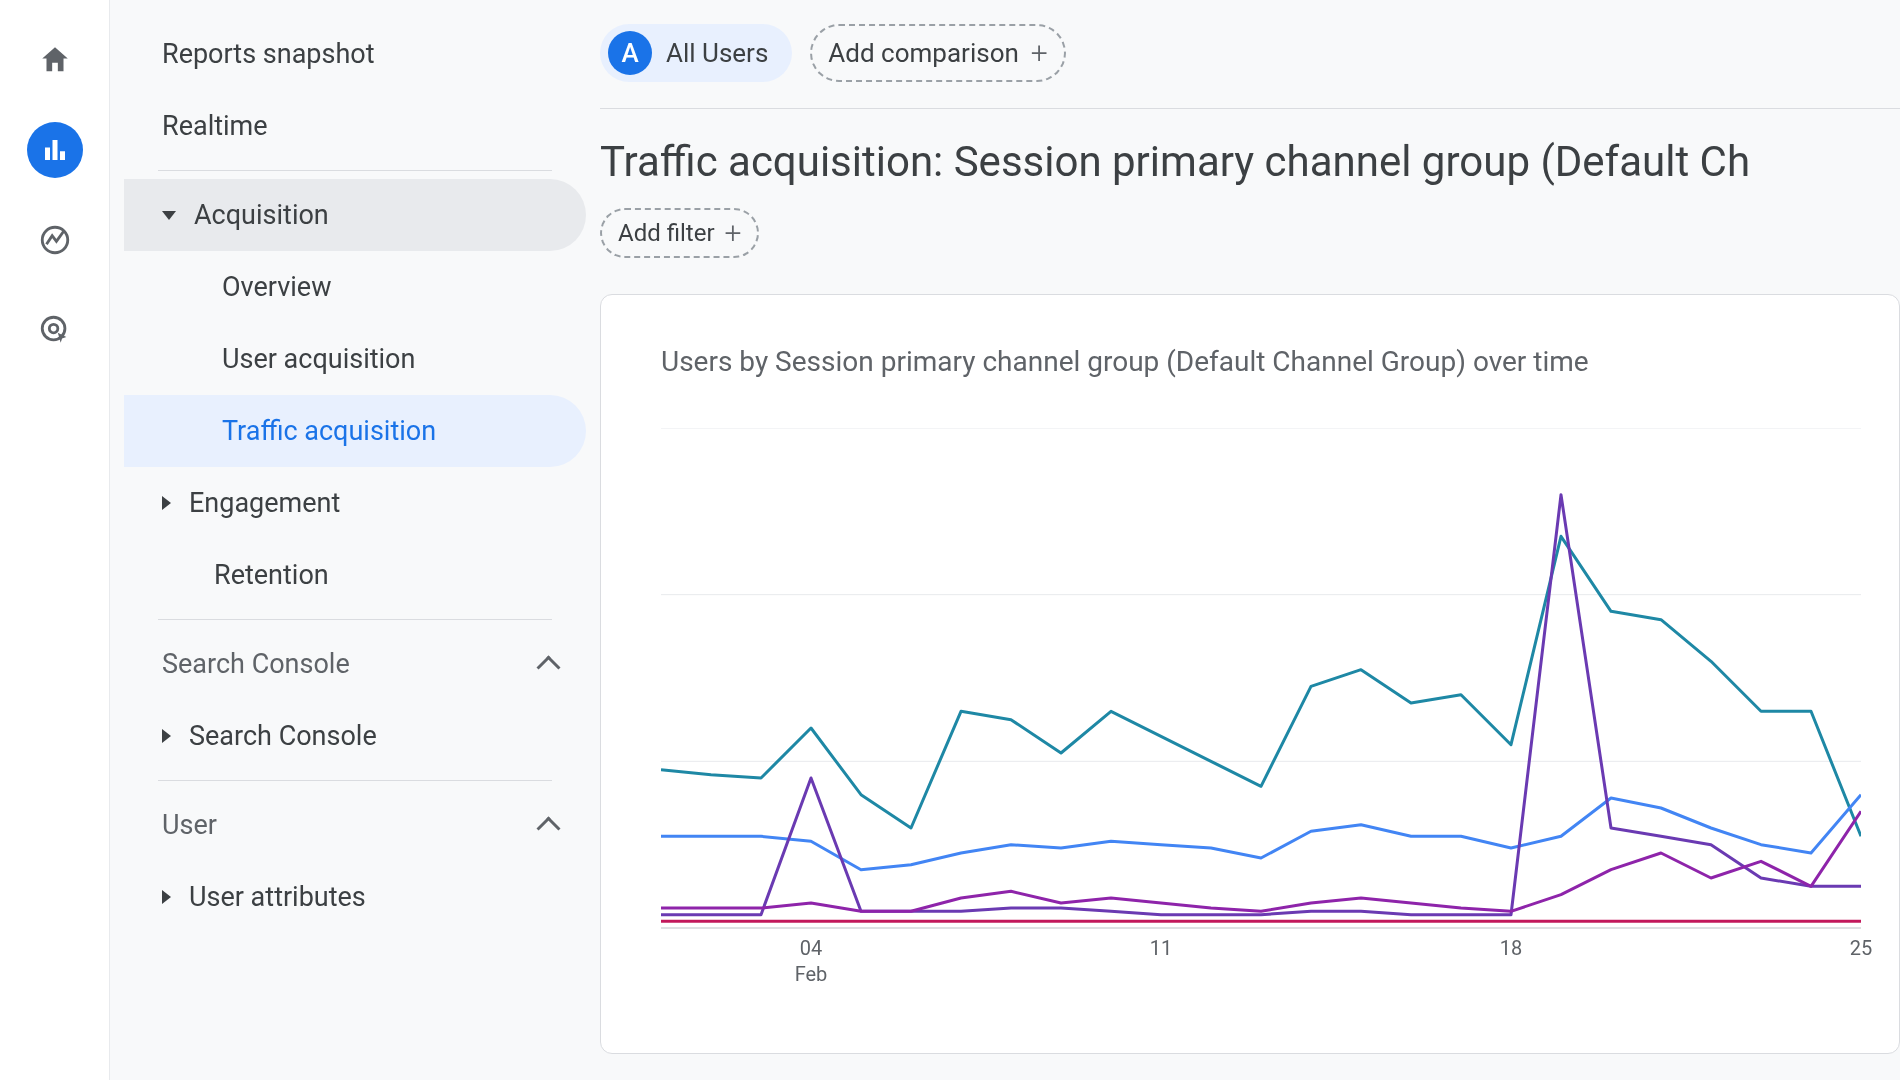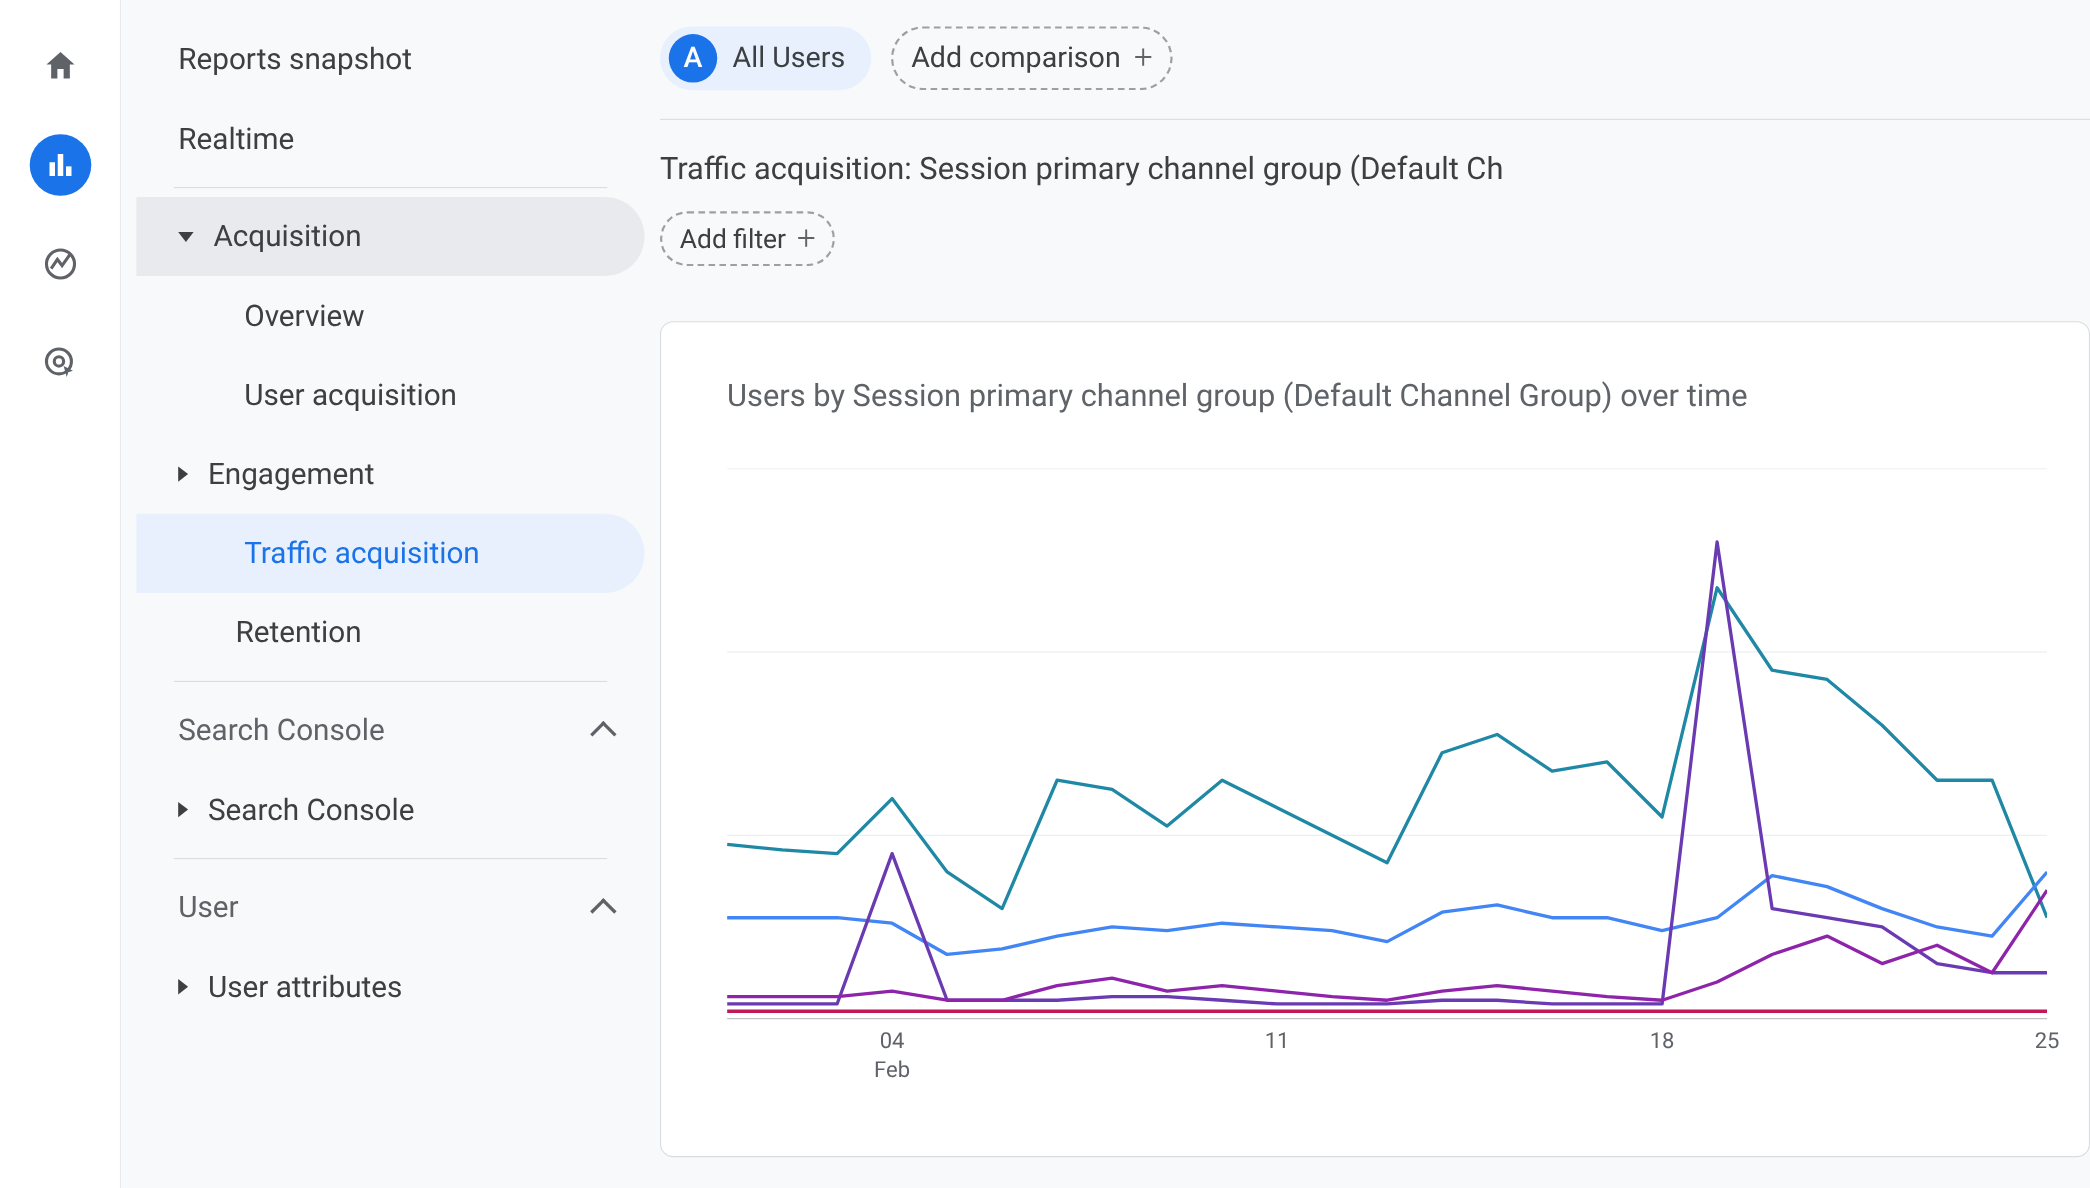--- a/index.html
+++ b/index.html
@@ -157,42 +157,42 @@
     font-size: 30px;
     color: #5f6368;
     font-weight: 300;
     line-height: 1;
   }
   .hr {
     height:1px;
     background:#dadce0;
   }
   .page-title {
-    font-size: 28px;
+    font-size: 42px;
     color: #3c4043;
     font-weight: 400;
     margin-top: 28px;
     white-space: nowrap;
     overflow: hidden;
   }
   .filter-chip {
     display:inline-flex;
     align-items:center;
     border: 2px dashed #9aa0a6;
     border-radius: 30px;
     height: 50px;
     padding: 0 16px;
     font-size: 24px;
     color: #3c4043;
     margin-top: 22px;
     gap: 10px;
     cursor:pointer;
   }
   .card {
-    margin-top: 50px;
+    margin-top: 36px;
     background: #fff;
     border: 1px solid #dadce0;
     border-radius: 12px;
     padding: 50px 0 40px 60px;
     height: 760px;
     position: relative;
     overflow: hidden;
   }
   .card-title {
     font-size: 28px;
@@ -258,27 +258,27 @@
     <div class="side-item level1 expanded-parent">
       <span class="caret down"></span>
       <span>Acquisition</span>
     </div>
     <div class="side-item level2">
         <span>Overview</span>
       </div>
     <div class="side-item level2">
         <span>User acquisition</span>
       </div>
+    <div class="side-item level2 selected">
+        <span>Traffic acquisition</span>
+      </div>
     <div class="side-item level1">
       <span class="caret right"></span>
       <span>Engagement</span>
     </div>
-    <div class="side-item level2 selected">
-        <span>Traffic acquisition</span>
-      </div>
     <div class="side-item level1" style="padding-left:90px">
       <span>Retention</span>
     </div>
     <div class="divider"></div>
 
     <div class="side-item section-header">
       <span>Search Console</span>
       <span class="chevron"></span>
     </div>
     <div class="side-item level1">

